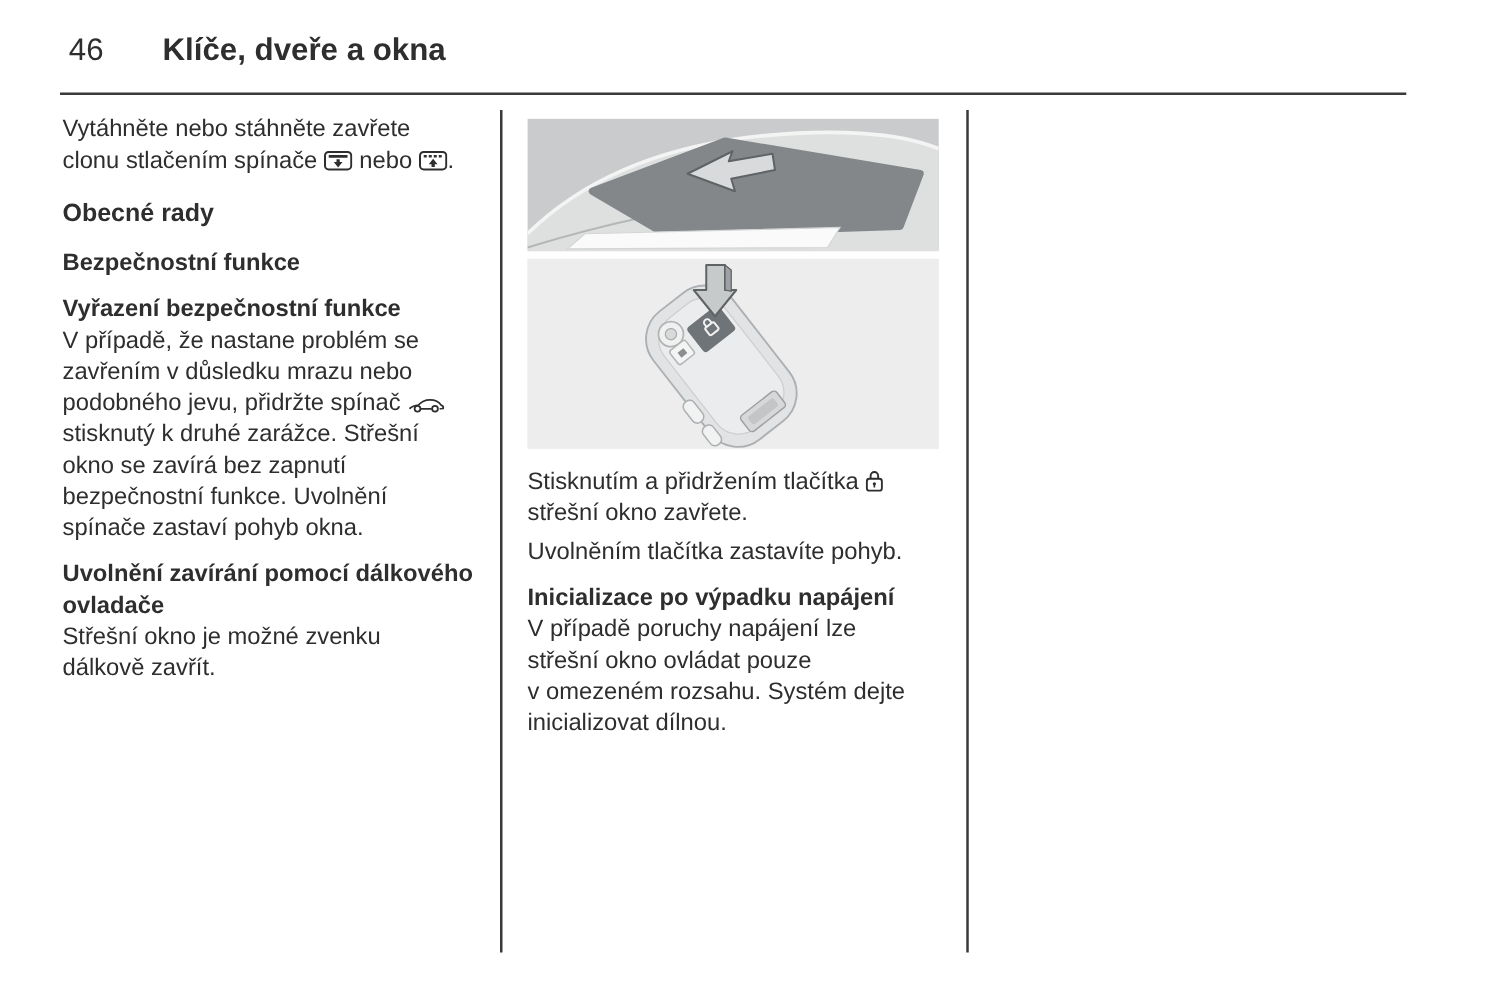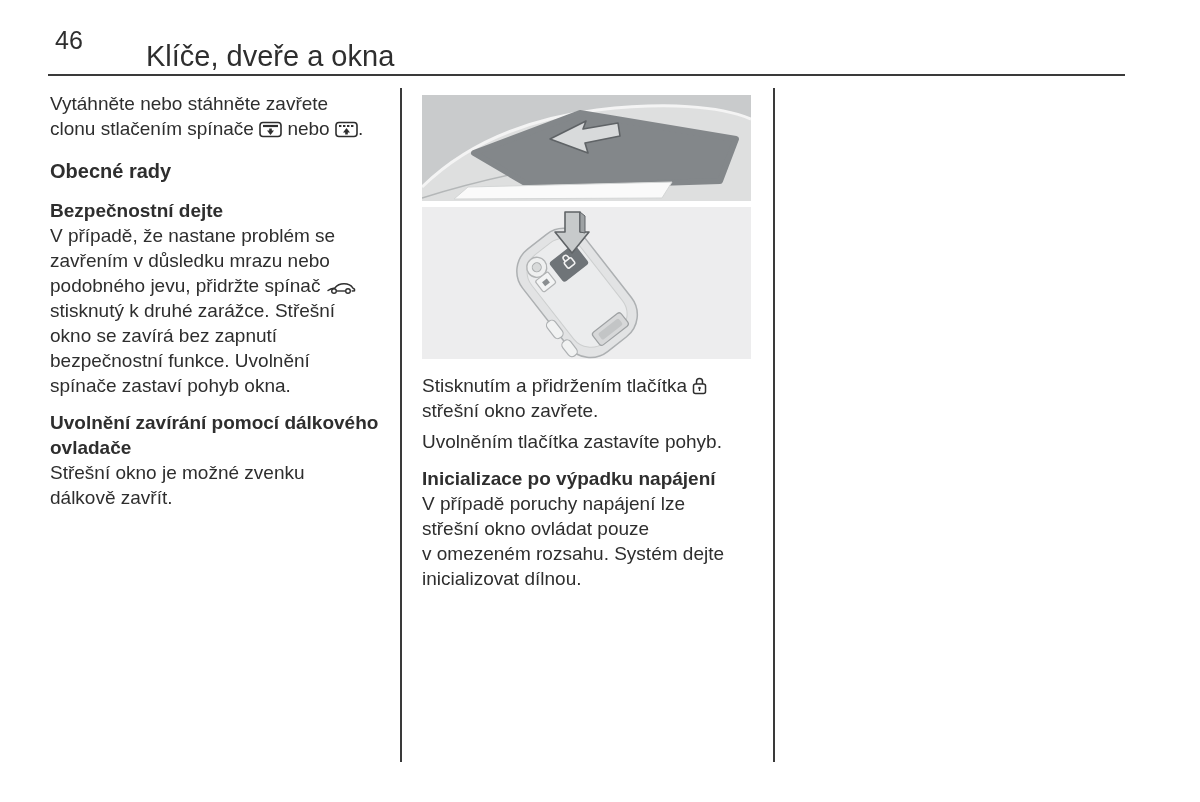--- a/index.html
+++ b/index.html
@@ -7,21 +7,21 @@
     --rule:#3a3a3a;
     --fig-bg:#e9eaea;
     --panel-dark:#83878a;
   }
   html,body{margin:0;padding:0;background:#ffffff;}
   .page{
     position:relative;width:1200px;height:802px;background:#ffffff;
     font-family:"Liberation Sans",sans-serif;color:var(--text);overflow:hidden;border-radius:15px;
   }
   .page-number{position:absolute;left:55px;top:26px;font-size:25px;line-height:29px;}
-  .chapter-title{position:absolute;left:130px;top:26px;font-size:29px;line-height:29px;font-weight:normal;margin:16px;}
+  .chapter-title{position:absolute;left:130px;top:26px;font-size:25px;line-height:29px;font-weight:bold;margin:0;}
   .header-rule{position:absolute;left:48px;top:74px;width:1077px;height:2px;background:var(--rule);}
   .v-divider{position:absolute;top:88px;width:2px;height:674px;background:var(--rule);}
   .divider-left{left:400px;}
   .divider-right{left:773px;}
   .col{position:absolute;top:88px;}
   .col-left{left:50px;width:342px;padding-top:3px;}
   .col-mid{left:422px;width:331px;}
   .body-text{font-size:19px;line-height:25px;margin:0 0 6px 0;white-space:pre-line;}
   .sub-heading{font-size:19px;line-height:25px;font-weight:bold;margin:12px 0 0 0;white-space:pre-line;}
   .section-title{font-size:20px;line-height:30px;font-weight:bold;margin:15px 0 8px 0;}
@@ -48,22 +48,23 @@
             <line x1="4" y1="5" x2="19" y2="5" stroke="#2e2e2e" stroke-width="2.2"></line>
             <path d="M11.5 14 L8 9.6 H10.2 V7.4 H12.8 V9.6 H15 Z" fill="#2e2e2e"></path>
           </svg></span><span> nebo </span><span class="inline-icon"><svg width="23" height="17" viewBox="0 0 23 17">
             <rect x="1" y="1.5" width="21" height="14" rx="3" fill="none" stroke="#2e2e2e" stroke-width="1.6"></rect>
             <line x1="4" y1="5" x2="19" y2="5" stroke="#2e2e2e" stroke-width="2" stroke-dasharray="2.4 1.6"></line>
             <path d="M11.5 7 L15 11.4 H12.8 V13.6 H10.2 V11.4 H8 Z" fill="#2e2e2e"></path>
           </svg></span><span>.</span></p>
 
     <h2 class="section-title">Obecné rady</h2>
 
-    <h3 class="sub-heading">Bezpečnostní dejte</h3>
+    <h3 class="sub-heading">Bezpečnostní funkce</h3>
 
+    <h3 class="sub-heading">Vyřazení bezpečnostní funkce</h3>
     <p class="body-text"><span>V případě, že nastane problém se
 zavřením v důsledku mrazu nebo
 podobného jevu, přidržte spínač </span><span class="inline-icon"><svg width="30" height="15" viewBox="0 0 30 15">
             <path d="M2 10.6 C3.5 9.2 5.8 8.4 8.8 8 C11.2 5 14.2 3.8 18 3.8 C22 3.8 25.4 5.6 26.9 8.1 C28.2 8.5 28.9 9.4 28.5 10.8 L26.2 11" fill="none" stroke="#2e2e2e" stroke-width="1.4" stroke-linecap="round"></path>
             <line x1="10.6" y1="11" x2="19.4" y2="11" stroke="#2e2e2e" stroke-width="1.4"></line>
             <circle cx="8" cy="11" r="2.3" fill="none" stroke="#2e2e2e" stroke-width="1.4"></circle>
             <circle cx="22" cy="11" r="2.3" fill="none" stroke="#2e2e2e" stroke-width="1.4"></circle>
           </svg></span><span>
 stisknutý k druhé zarážce. Střešní
 okno se zavírá bez zapnutí

